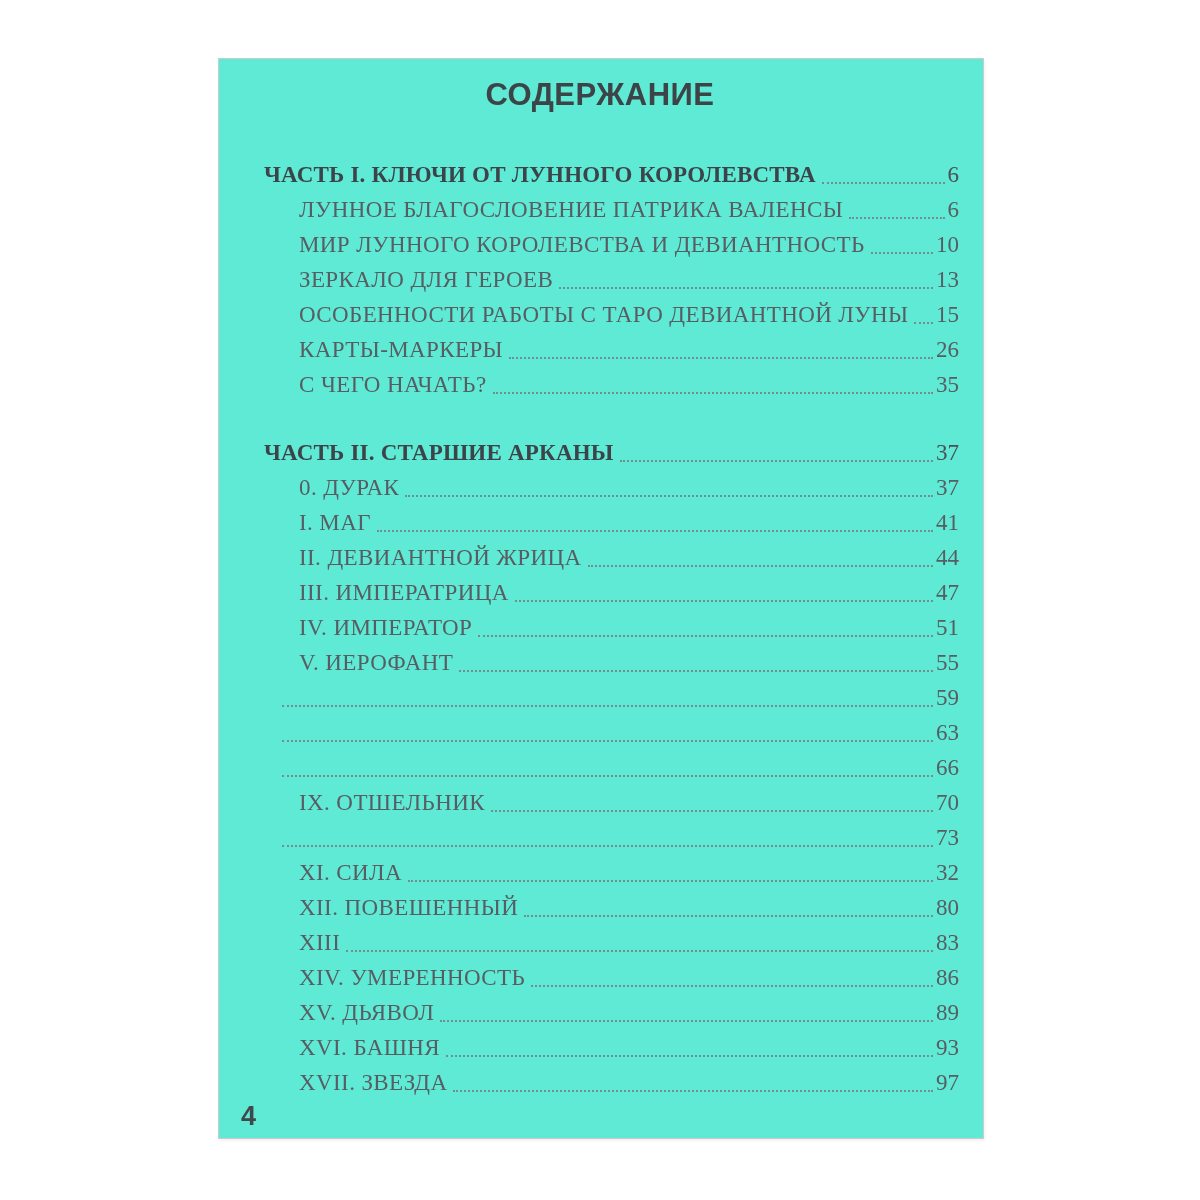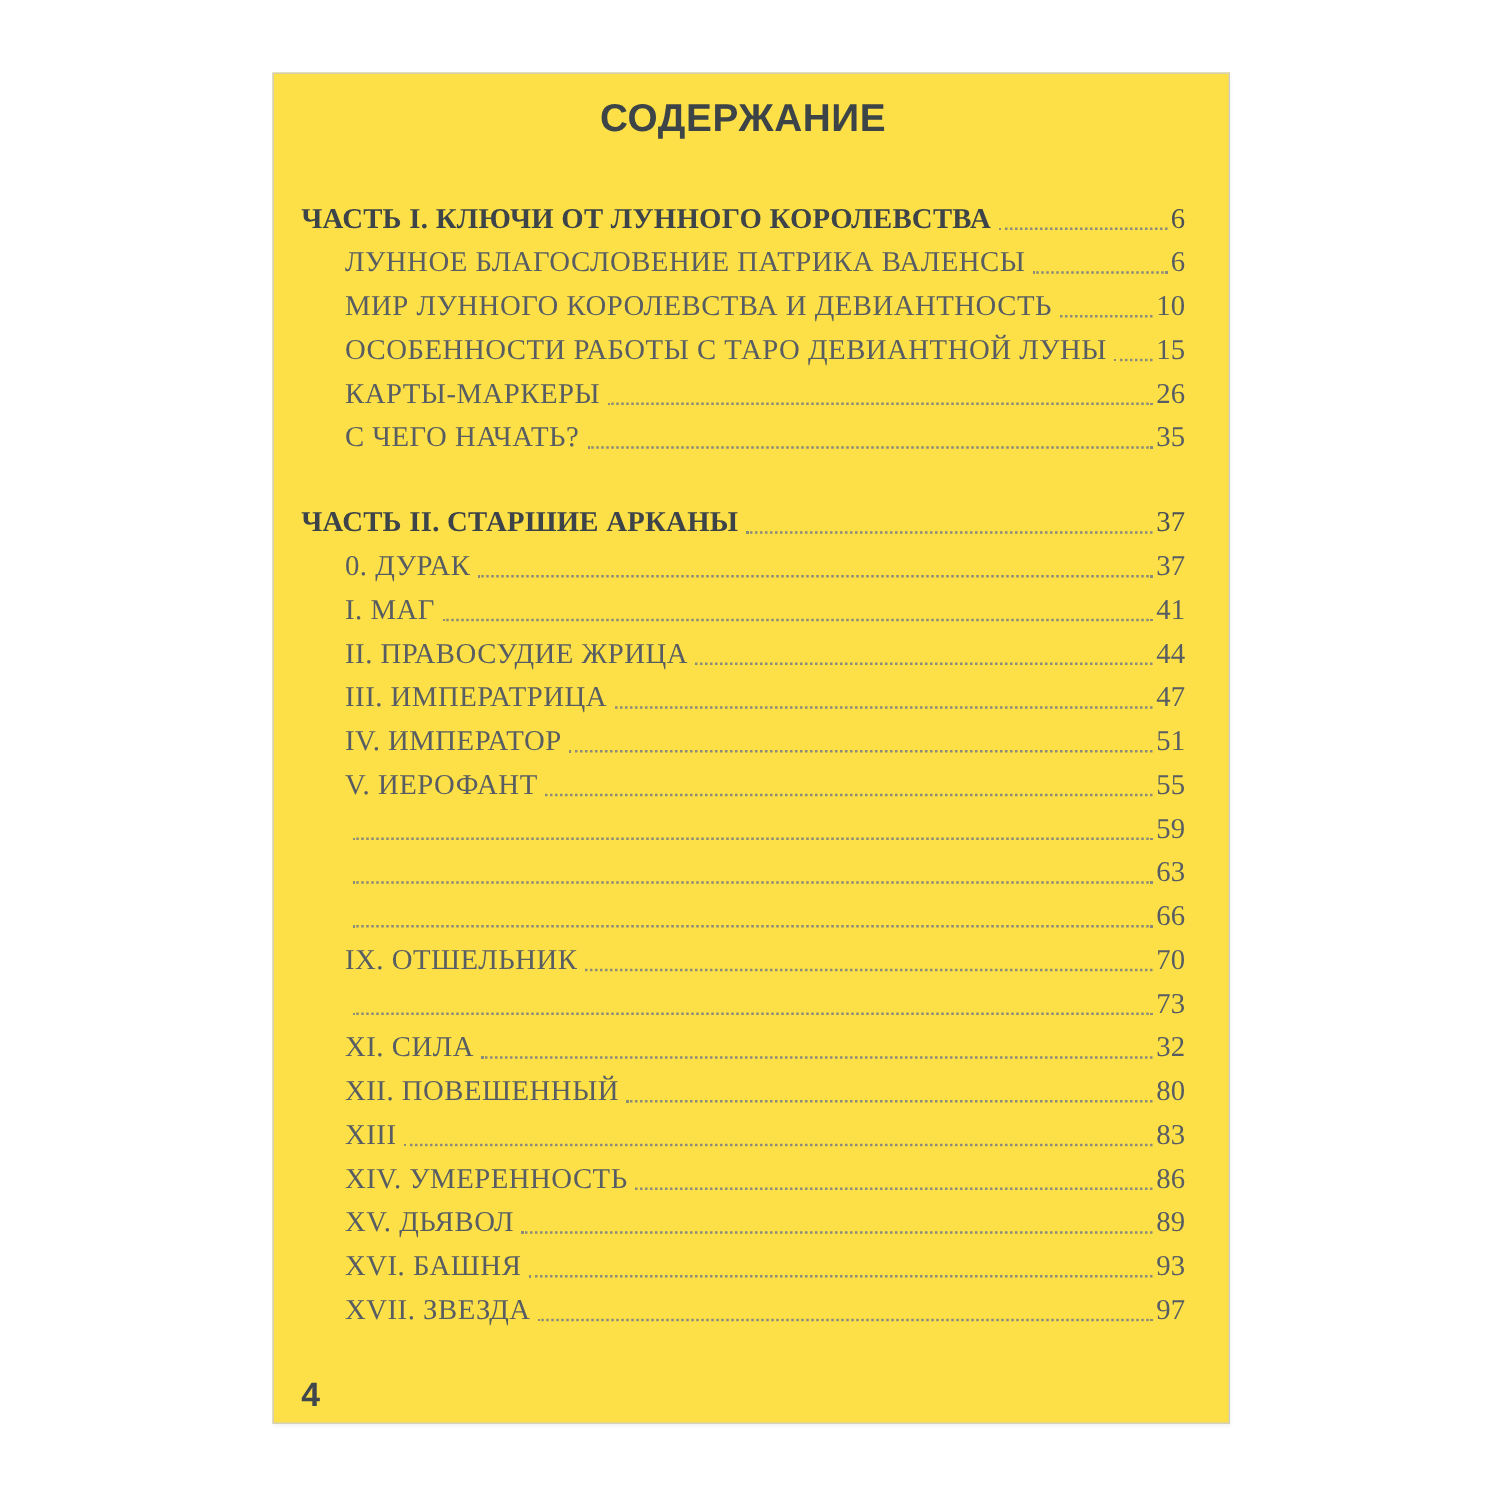--- a/index.html
+++ b/index.html
@@ -17,24 +17,24 @@
     background: #ffffff;
     overflow: hidden;
   }
   .page {
     position: absolute;
     left: 218px;
     top: 58px;
     width: 766px;
     height: 1081px;
     box-sizing: border-box;
-    background: #fde047;
+    background: #5eead4;
     border: 1px solid #c9cbcd;
     box-shadow: 1px 2px 3px rgba(0,0,0,0.06);
-    padding: 16px 35px 0 22px;
+    padding: 16px 24px 0 22px;
   }
   .title {
     margin: 0 0 42px 0;
     text-align: center;
     font-family: "Liberation Sans", sans-serif;
     font-weight: bold;
     font-size: 31px;
     line-height: 40px;
     letter-spacing: 0.5px;
     color: #3d4448;
@@ -44,20 +44,21 @@
   .row {
     display: flex;
     height: 35px;
     line-height: 35px;
     white-space: nowrap;
   }
   .row .label {
     font-size: 23px;
     letter-spacing: 0.4px;
     color: #575d63;
+    margin-left: 23px;
   }
   .row.heading .label {
     font-weight: bold;
     color: #3c4349;
     letter-spacing: 0.2px;
   }
   .row.entry { padding-left: 35px; }
   .leader {
     flex: 1;
     min-width: 12px;
@@ -98,20 +99,25 @@
     <span class="label">ЛУННОЕ БЛАГОСЛОВЕНИЕ ПАТРИКА ВАЛЕНСЫ</span>
     <span class="leader"></span>
     <span class="num">6</span>
   </div>
           <div class="row entry">
     <span class="label">МИР ЛУННОГО КОРОЛЕВСТВА И ДЕВИАНТНОСТЬ</span>
     <span class="leader"></span>
     <span class="num">10</span>
   </div>
           <div class="row entry">
+    <span class="label">ЗЕРКАЛО ДЛЯ ГЕРОЕВ</span>
+    <span class="leader"></span>
+    <span class="num">13</span>
+  </div>
+          <div class="row entry">
     <span class="label">ОСОБЕННОСТИ РАБОТЫ С ТАРО ДЕВИАНТНОЙ ЛУНЫ</span>
     <span class="leader"></span>
     <span class="num">15</span>
   </div>
           <div class="row entry">
     <span class="label">КАРТЫ-МАРКЕРЫ</span>
     <span class="leader"></span>
     <span class="num">26</span>
   </div>
           <div class="row entry">
@@ -130,21 +136,21 @@
     <span class="label">0. ДУРАК</span>
     <span class="leader"></span>
     <span class="num">37</span>
   </div>
           <div class="row entry">
     <span class="label">I. МАГ</span>
     <span class="leader"></span>
     <span class="num">41</span>
   </div>
           <div class="row entry">
-    <span class="label">II. ПРАВОСУДИЕ ЖРИЦА</span>
+    <span class="label">II. ДЕВИАНТНОЙ ЖРИЦА</span>
     <span class="leader"></span>
     <span class="num">44</span>
   </div>
           <div class="row entry">
     <span class="label">III. ИМПЕРАТРИЦА</span>
     <span class="leader"></span>
     <span class="num">47</span>
   </div>
           <div class="row entry">
     <span class="label">IV. ИМПЕРАТОР</span>

